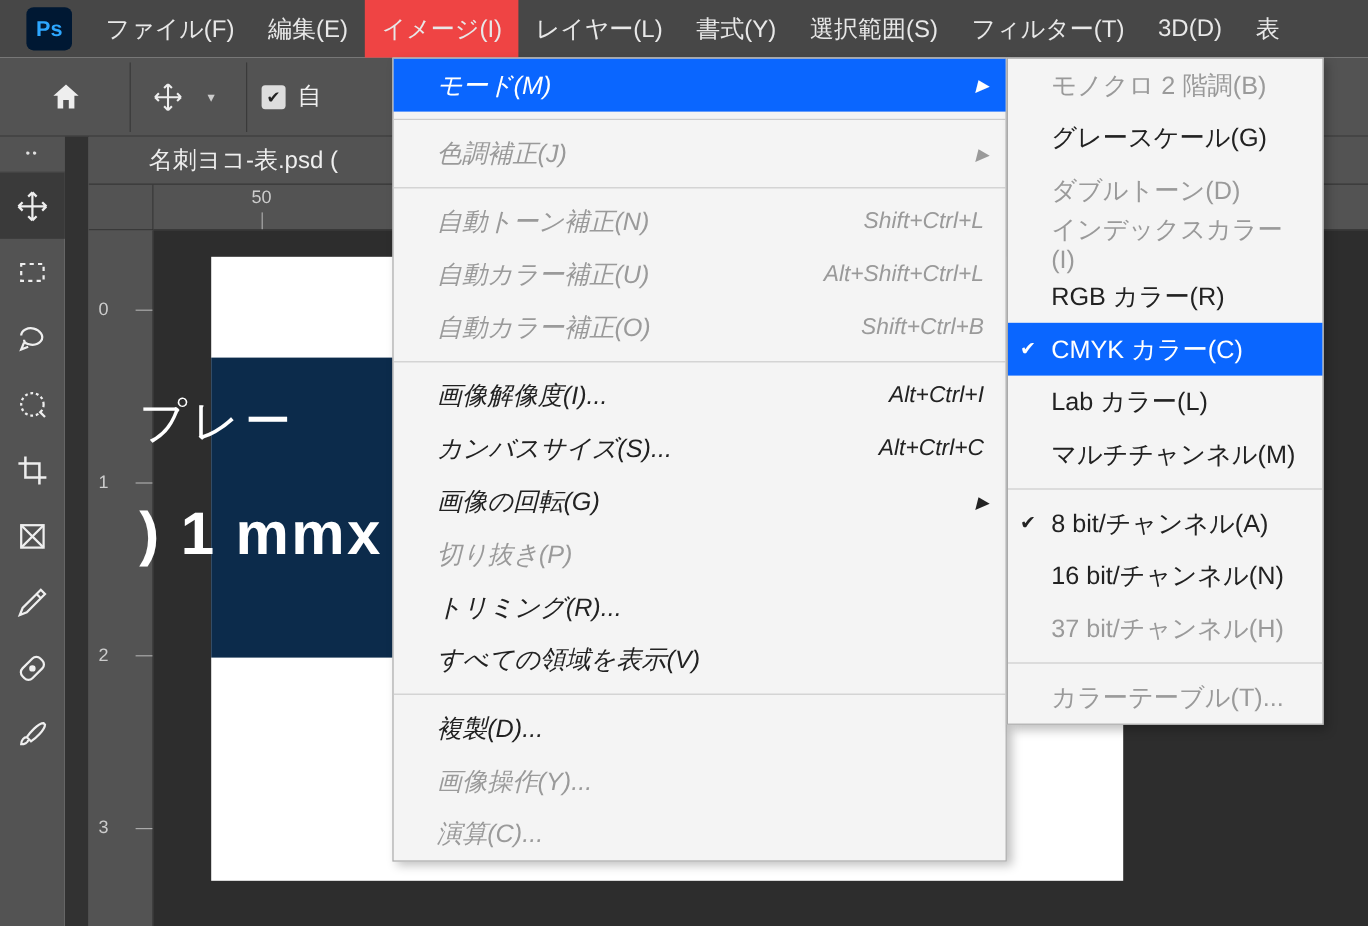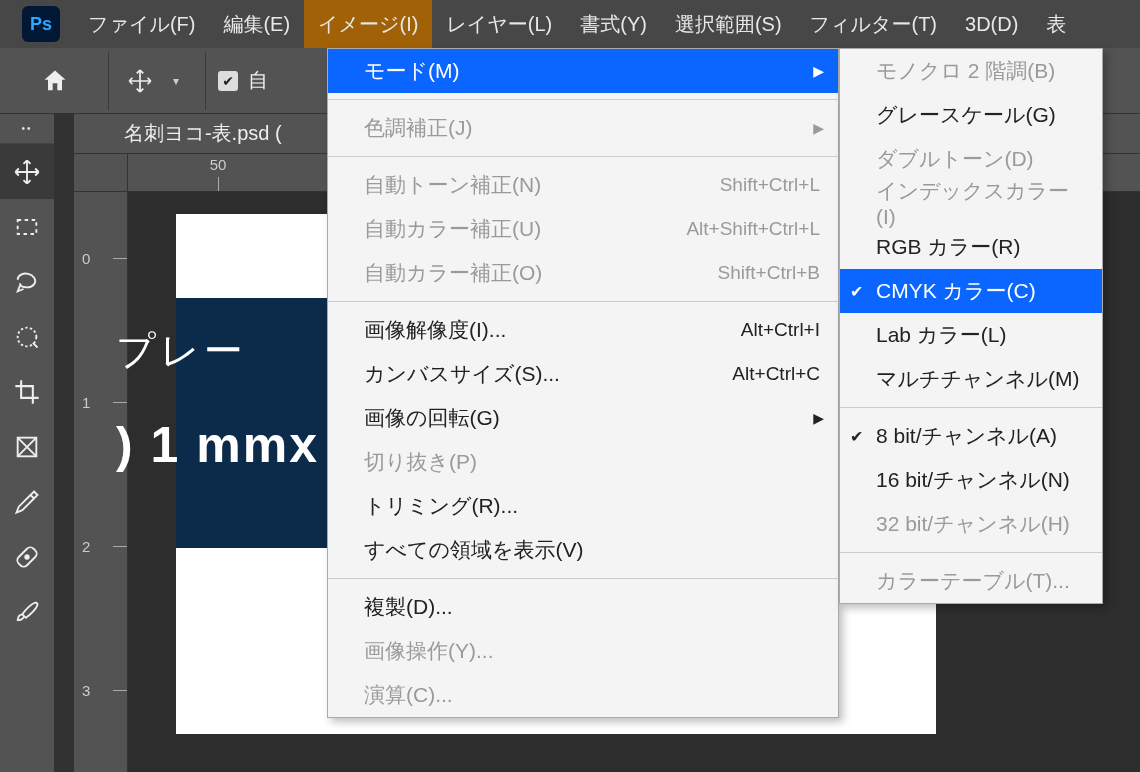--- a/index.html
+++ b/index.html
@@ -2,21 +2,21 @@
 <html><head>
 <meta charset="utf-8">
 <style>
 * { margin:0; padding:0; box-sizing:border-box; font-family:"Meiryo","Hiragino Sans",sans-serif; }
 body { background:#fff; width:1140px; height:772px; overflow:hidden; position:relative; }
 
 
 .menubar { background:#474747; height:48px; display:flex; align-items:center; color:#e8e8e8; font-size:20px; }
 .ps-logo { width:38px; height:36px; background:#001833; border-radius:6px; margin:0 14px 0 22px; display:flex; align-items:center; justify-content:center; color:#2da7ff; font-weight:bold; font-size:18px; }
 .menu-item { padding:0 14px; height:100%; display:flex; align-items:center; cursor:default; }
-.menu-item.open { background:#a16207; }
+.menu-item.open { background:#ef4444; }
 
 
 .optionsbar { background:#535353; height:66px; display:flex; align-items:center; color:#eee; font-size:20px; border-bottom:1px solid #333; }
 .home-btn { width:50px; height:50px; display:flex; align-items:center; justify-content:center; margin:0 22px 0 30px; }
 .divider-v { width:1px; height:58px; background:#3a3a3a; margin:0 6px; }
 .move-icon-btn { width:50px; display:flex; align-items:center; justify-content:center; }
 .dropdown-caret { width:22px; display:flex; align-items:center; justify-content:center; color:#ccc; font-size:12px; margin-right:12px;}
 .checkbox { width:20px; height:20px; background:#ddd; border-radius:3px; margin:0 10px 0 6px; display:flex; align-items:center; justify-content:center; color:#222; font-size:14px;}
 .opt-label { color:#f0f0f0; }
 
@@ -38,21 +38,21 @@
 .ruler-v span { position:absolute; left:8px; transform:translateY(-50%); }
 .ruler-v .tick { position:absolute; right:0; height:1px; width:8px; background:#aaa; }
 .canvas { position:absolute; left:54px; top:78px; right:0; bottom:0; background:#2d2d2d; }
 .page { position:absolute; left:48px; top:22px; width:760px; height:520px; background:#fff; }
 .navy { position:absolute; left:0; top:84px; right:0; height:250px; background:#0c2b4b; color:#fff; }
 .navy .t1 { position:absolute; left:-60px; top:26px; font-size:39px; font-weight:400; letter-spacing:4px; }
 .navy .t2 { position:absolute; left:-60px; top:118px; font-size:50px; font-weight:700; letter-spacing:2px; }
 
 
 .menu { position:absolute; background:#f4f4f4; border:1px solid #aaa; box-shadow:4px 4px 8px rgba(0,0,0,0.25); font-size:21px; color:#222; }
-.menu.main { left:327px; top:48px; width:512px; }
+.menu.main { left:327px; top:48px; width:512px;font-style:italic; }
 .menu.sub { left:839px; top:48px; width:264px; }
 .mi { display:flex; align-items:center; height:44px; padding:0 18px 0 36px; position:relative; }
 .mi.hover { background:#0a66ff; color:#fff; }
 .mi.disabled { color:#9a9a9a; }
 .mi .shortcut { margin-left:auto; font-size:19px; }
 .mi .arrow { position:absolute; right:14px; font-size:14px; }
 .sep { height:1px; background:#ccc; margin:6px 0; }
 .check { position:absolute; left:10px; font-size:16px; }
 
 
@@ -261,19 +261,19 @@
     </div>
     <div class="sep"></div>
     <div class="mi">
       <span class="check">✔</span>
       <span>8 bit/チャンネル(A)</span>
     </div>
     <div class="mi">
       <span>16 bit/チャンネル(N)</span>
     </div>
     <div class="mi disabled">
-      <span>32 bit/チャンネル(H)</span>
+      <span>37 bit/チャンネル(H)</span>
     </div>
     <div class="sep"></div>
     <div class="mi disabled">
       <span>カラーテーブル(T)...</span>
     </div>
   </div>
 
 </body></html>

